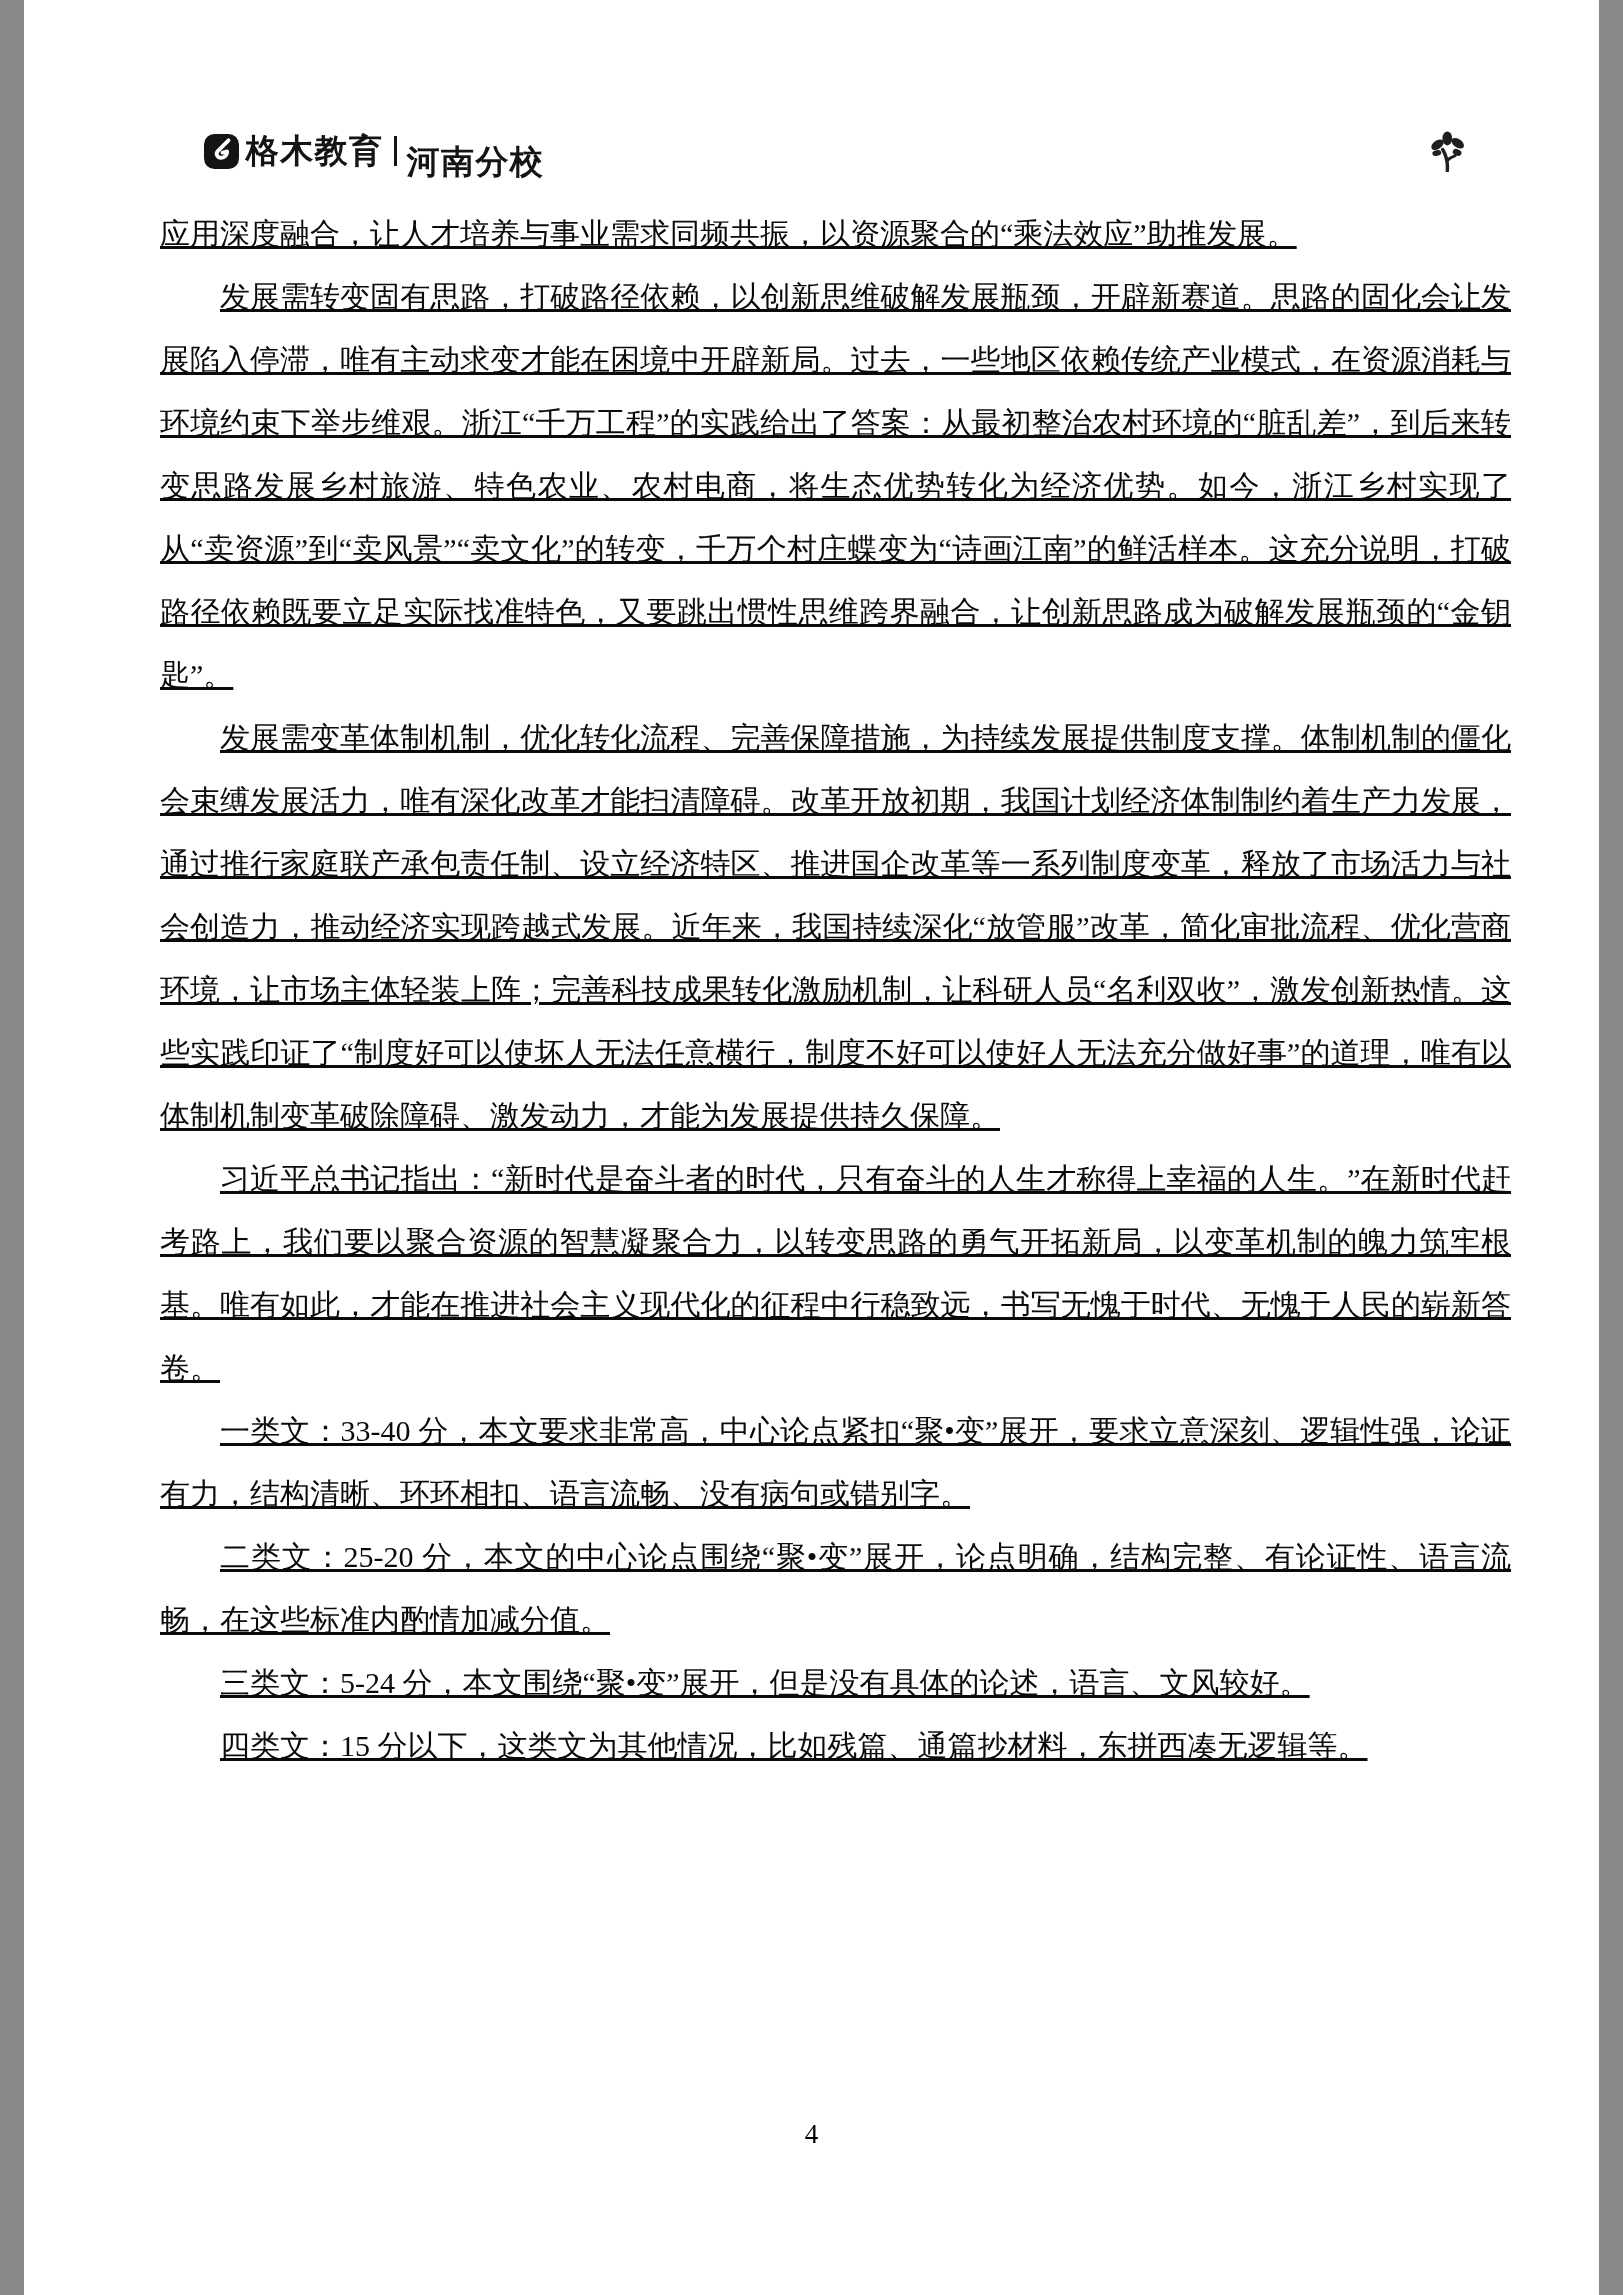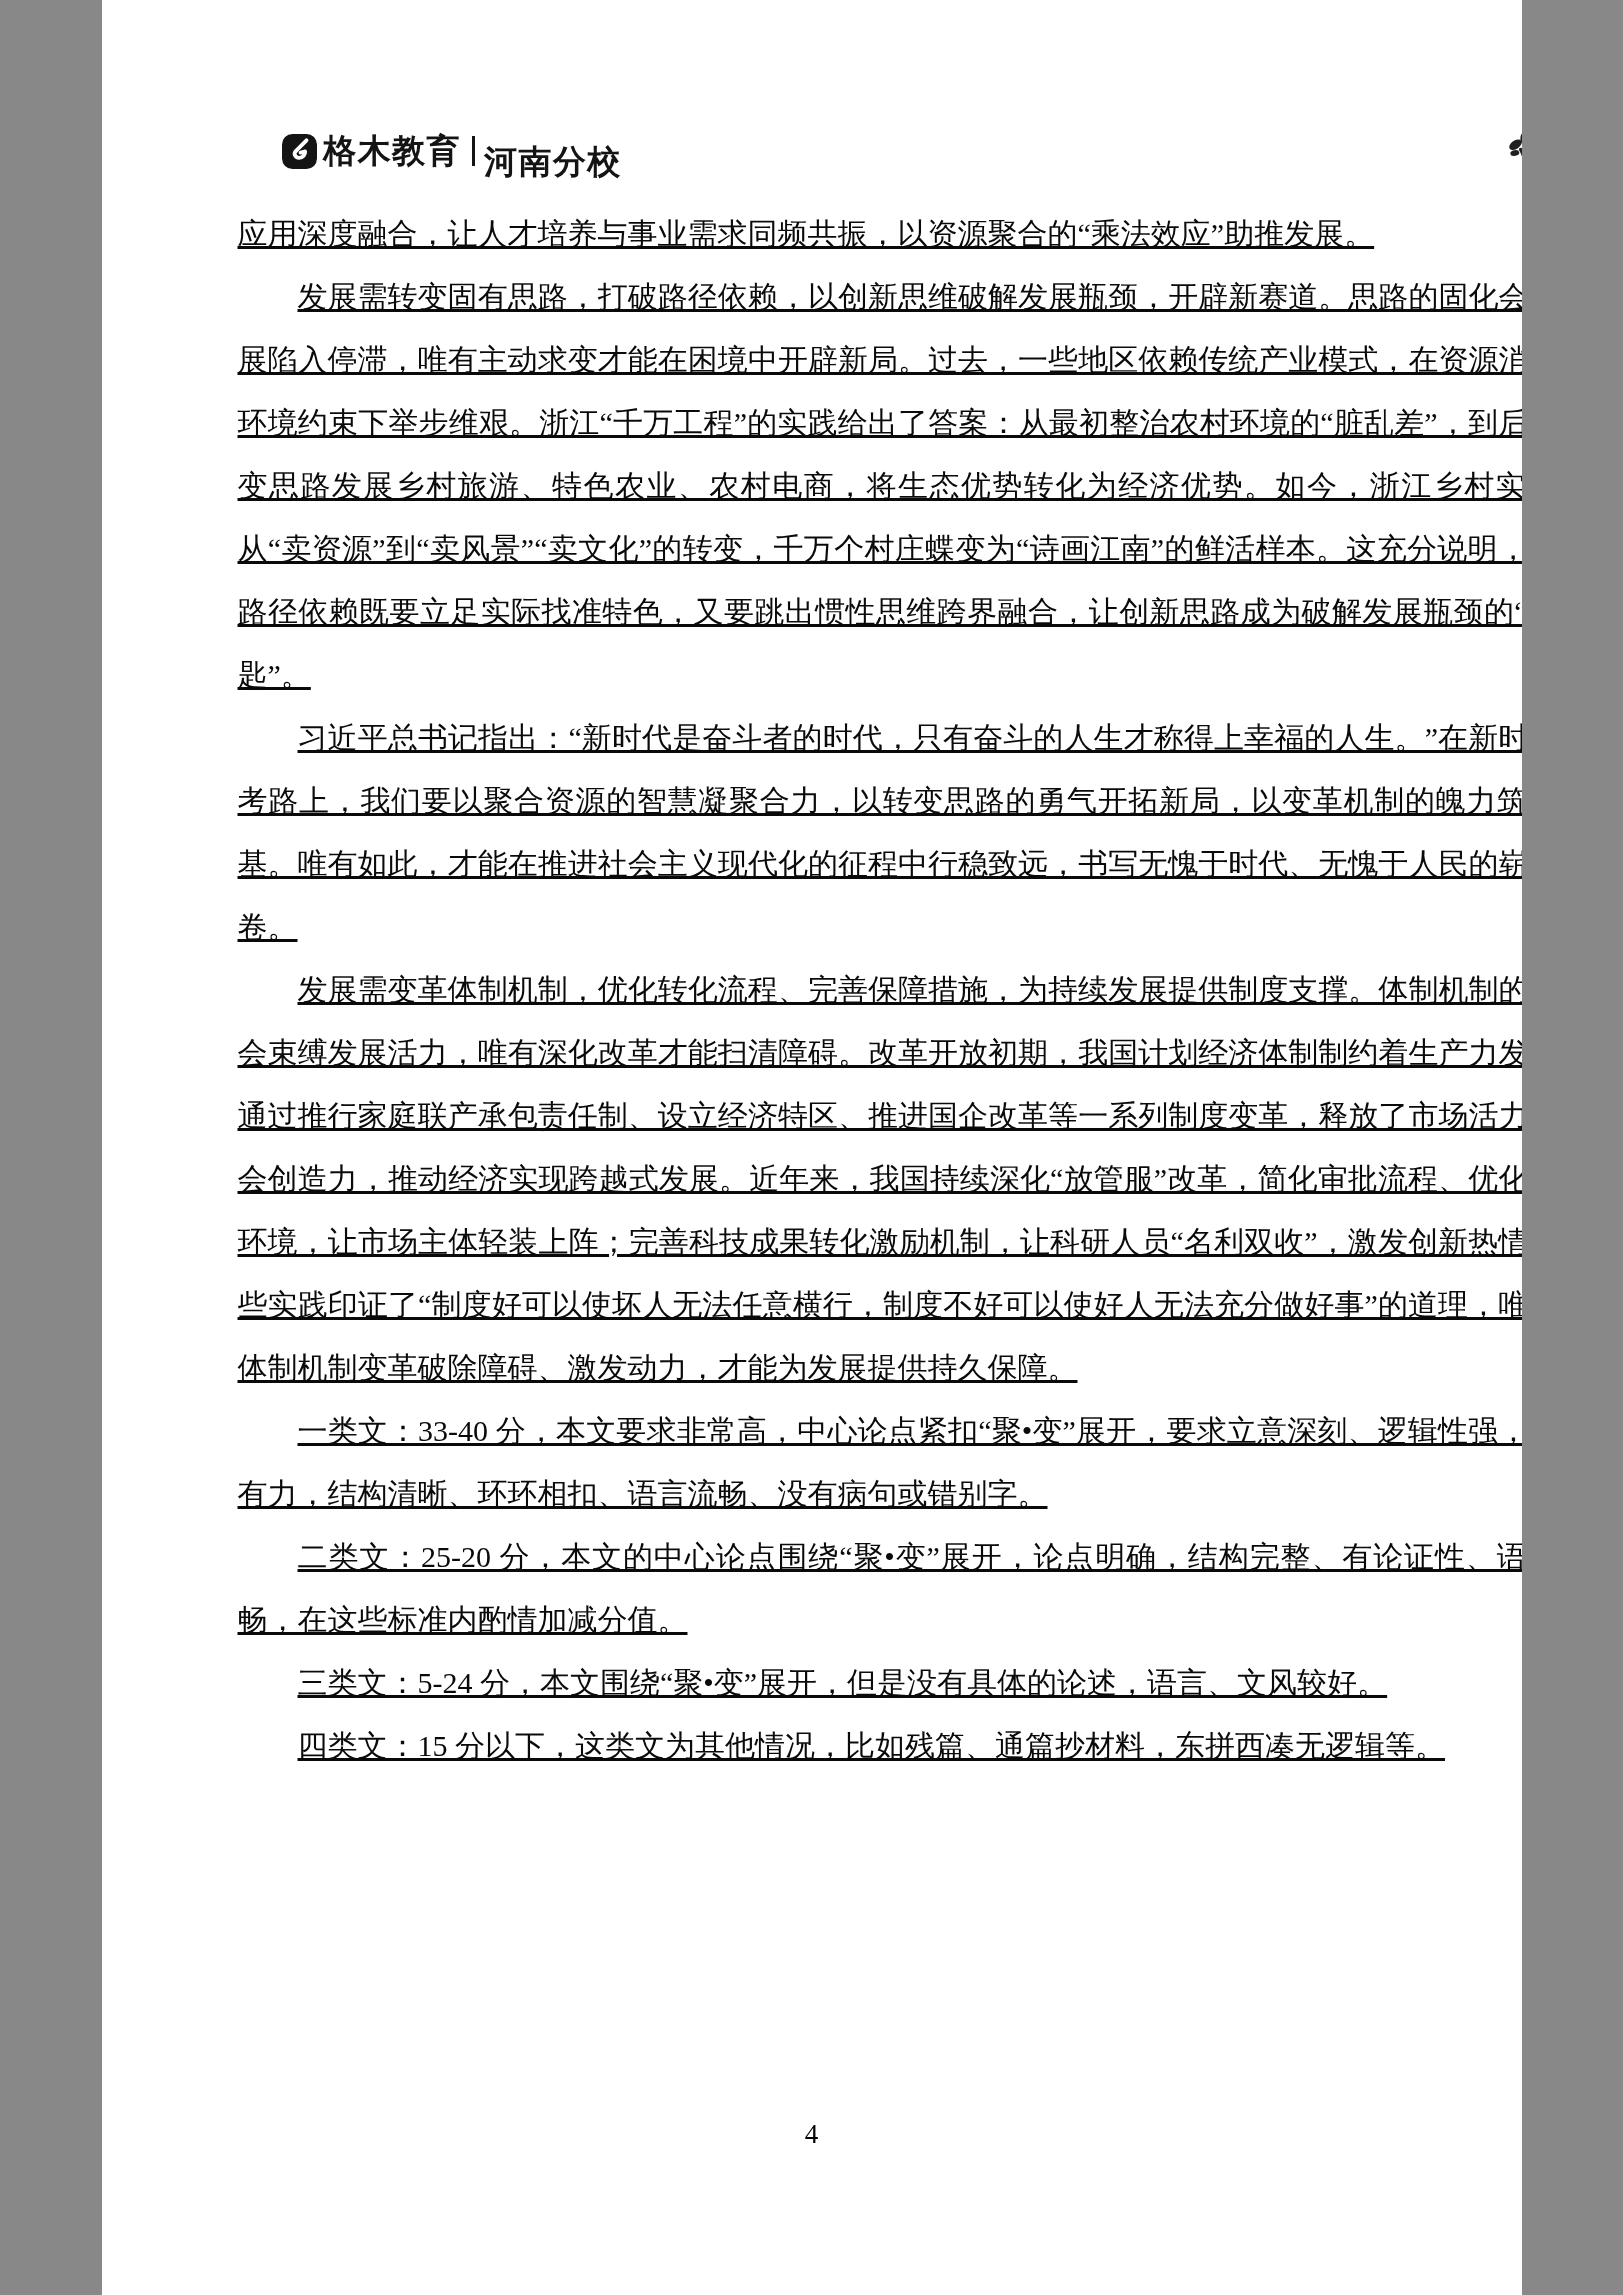--- a/index.html
+++ b/index.html
@@ -1,18 +1,18 @@
 <!DOCTYPE html>
 <html style="font-size:11px"><head>
 <meta charset="utf-8">
 <style>
   html, body { margin: 0; padding: 0; background: #888; }
   .page {
     position: relative;
-    width: 1420px;
+    width: 1575px;
     height: 2295px;
     margin: 0 auto;
     background: #ffffff;
     font-family: "Liberation Serif", "DejaVu Serif", serif;
     color: #111111;
     overflow: hidden;
   }
 
   
   .page-header {
@@ -110,22 +110,22 @@
       <ellipse cx="12" cy="33" rx="6.5" ry="4" transform="rotate(-12 12 33)"></ellipse>
       <ellipse cx="41" cy="32" rx="6.5" ry="4.5" transform="rotate(22 41 32)"></ellipse>
     </g>
     <path d="M27 58 C28 46 26.5 38 20.5 28" fill="none" stroke="#202020" stroke-width="5" stroke-linecap="round"></path>
     <path d="M26.5 44 C30 40 34 38 38.5 36.5" fill="none" stroke="#202020" stroke-width="4" stroke-linecap="round"></path>
   </svg>
 
   <div class="doc-body">
     <p>应用深度融合，让人才培养与事业需求同频共振，以资源聚合的“乘法效应”助推发展。</p>
     <p class="para-indent">发展需转变固有思路，打破路径依赖，以创新思维破解发展瓶颈，开辟新赛道。思路的固化会让发展陷入停滞，唯有主动求变才能在困境中开辟新局。过去，一些地区依赖传统产业模式，在资源消耗与环境约束下举步维艰。浙江“千万工程”的实践给出了答案：从最初整治农村环境的“脏乱差”，到后来转变思路发展乡村旅游、特色农业、农村电商，将生态优势转化为经济优势。如今，浙江乡村实现了从“卖资源”到“卖风景”“卖文化”的转变，千万个村庄蝶变为“诗画江南”的鲜活样本。这充分说明，打破路径依赖既要立足实际找准特色，又要跳出惯性思维跨界融合，让创新思路成为破解发展瓶颈的“金钥匙”。</p>
+    <p class="para-indent">发展需变革体制机制，优化转化流程、完善保障措施，为持续发展提供制度支撑。体制机制的僵化会束缚发展活力，唯有深化改革才能扫清障碍。改革开放初期，我国计划经济体制制约着生产力发展，通过推行家庭联产承包责任制、设立经济特区、推进国企改革等一系列制度变革，释放了市场活力与社会创造力，推动经济实现跨越式发展。近年来，我国持续深化“放管服”改革，简化审批流程、优化营商环境，让市场主体轻装上阵；完善科技成果转化激励机制，让科研人员“名利双收”，激发创新热情。这些实践印证了“制度好可以使坏人无法任意横行，制度不好可以使好人无法充分做好事”的道理，唯有以体制机制变革破除障碍、激发动力，才能为发展提供持久保障。</p>
     <p class="para-indent">习近平总书记指出：“新时代是奋斗者的时代，只有奋斗的人生才称得上幸福的人生。”在新时代赶考路上，我们要以聚合资源的智慧凝聚合力，以转变思路的勇气开拓新局，以变革机制的魄力筑牢根基。唯有如此，才能在推进社会主义现代化的征程中行稳致远，书写无愧于时代、无愧于人民的崭新答卷。</p>
-    <p class="para-indent">发展需变革体制机制，优化转化流程、完善保障措施，为持续发展提供制度支撑。体制机制的僵化会束缚发展活力，唯有深化改革才能扫清障碍。改革开放初期，我国计划经济体制制约着生产力发展，通过推行家庭联产承包责任制、设立经济特区、推进国企改革等一系列制度变革，释放了市场活力与社会创造力，推动经济实现跨越式发展。近年来，我国持续深化“放管服”改革，简化审批流程、优化营商环境，让市场主体轻装上阵；完善科技成果转化激励机制，让科研人员“名利双收”，激发创新热情。这些实践印证了“制度好可以使坏人无法任意横行，制度不好可以使好人无法充分做好事”的道理，唯有以体制机制变革破除障碍、激发动力，才能为发展提供持久保障。</p>
 
     <p class="para-indent">一类文：33-40 分，本文要求非常高，中心论点紧扣“聚•变”展开，要求立意深刻、逻辑性强，论证有力，结构清晰、环环相扣、语言流畅、没有病句或错别字。</p>
     <p class="para-indent">二类文：25-20 分，本文的中心论点围绕“聚•变”展开，论点明确，结构完整、有论证性、语言流畅，在这些标准内酌情加减分值。</p>
     <p class="para-indent">三类文：5-24 分，本文围绕“聚•变”展开，但是没有具体的论述，语言、文风较好。</p>
     <p class="para-indent">四类文：15 分以下，这类文为其他情况，比如残篇、通篇抄材料，东拼西凑无逻辑等。</p>
   </div>
 
   <div class="page-footer">
     <span>4</span>
   </div>

